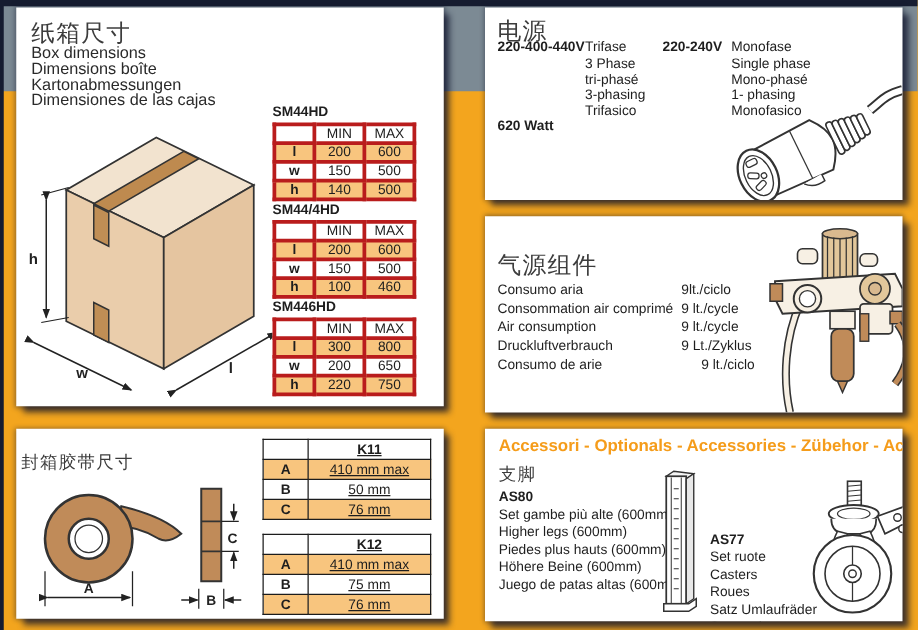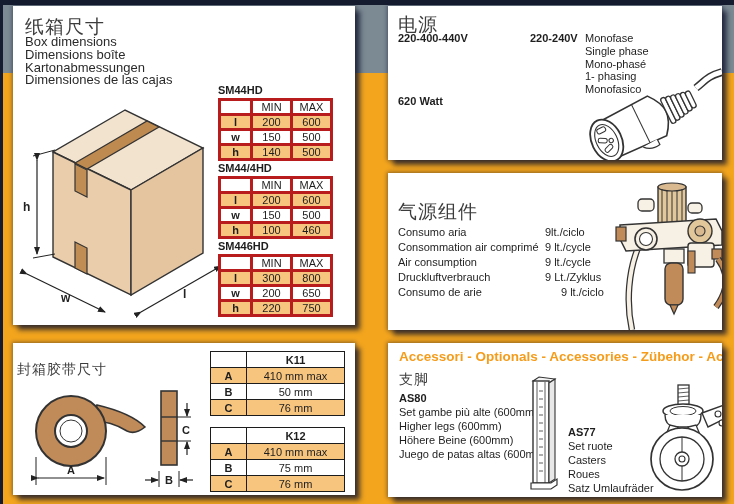--- a/index.html
+++ b/index.html
@@ -28,21 +28,21 @@
   .spec-table { border-collapse:collapse; background:#fff; }
   .spec-table td { border:3px solid #b91c1c; font-size:11px; text-align:center; padding:0; height:15px; }
   .spec-table .lab { font-weight:bold; width:32px; }
   .spec-table .v { width:40px; }
   .hl td { background:#f8c57e; }
   .tbl-name { font-size:11px; font-weight:bold; margin-bottom:2px; }
 
   .k-table { border-collapse:collapse; background:#fff; }
   .k-table td { border:1px solid #1c1c1c; font-size:11px; text-align:center; padding:0; height:16px; }
   .k-table .lab { font-weight:bold; width:36px; }
-  .k-table .v { width:98px; }
+  .k-table .v { width:98px;text-decoration:underline; }
 
   .acc-header { font-size:13.5px; font-weight:bold; color:#f59c1a; white-space:nowrap; }
   svg text { font-family:"Liberation Sans", sans-serif; }
 </style>
 </head>
 <body>
 
 <div id="canvas">
   <div class="gray-band"></div>
   <div class="edge-left"></div>
@@ -251,20 +251,27 @@
             </tr>
       </tbody>
         </table>
     </div>
   </div>
 
   <div class="panel" id="panel-power">
     <div class="abs zh-title" style="left:10px; top:6px;">电源</div>
 
     <div class="abs t11 b" style="left:10px; top:26px;text-align:center;">220-400-440V</div>
+    <div class="abs" style="left:80px; top:26px;">
+      <div class="t11">Trifase</div>
+      <div class="t11">3 Phase</div>
+      <div class="t11">tri-phasé</div>
+      <div class="t11">3-phasing</div>
+      <div class="t11">Trifasico</div>
+    </div>
     <div class="abs t11 b" style="left:142px; top:26px;">220-240V</div>
     <div class="abs" style="left:197px; top:26px;">
       <div class="t11">Monofase</div>
       <div class="t11">Single phase</div>
       <div class="t11">Mono-phasé</div>
       <div class="t11">1- phasing</div>
       <div class="t11">Monofasico</div>
     </div>
 
     <div class="abs t11 b" style="left:10px; top:89px;">620 Watt</div>
@@ -354,20 +361,21 @@
   </div>
 
   <div class="panel" id="panel-acc">
     <div class="abs acc-header" style="left:11px; top:6px;">Accessori - Optionals - Accessories - Zübehor - Accessorios</div>
     <div class="abs zh-small" style="left:11px; top:28px;">支脚</div>
 
     <div class="abs" style="left:11px; top:48px;">
       <div class="t11 b" style="line-height:14px;">AS80</div>
       <div class="t11" style="line-height:14px;">Set gambe più alte (600mm)</div>
       <div class="t11" style="line-height:14px;">Higher legs (600mm)</div>
+      <div class="t11" style="line-height:14px;">Piedes plus hauts (600mm)</div>
       <div class="t11" style="line-height:14px;">Höhere Beine (600mm)</div>
       <div class="t11" style="line-height:14px;">Juego de patas altas (600mm)</div>
     </div>
 
     <svg class="abs" style="left:137px; top:32px;" width="38" height="118" viewBox="0 0 38 118">
       <polygon points="8,6 14,2 30,4 24,8" fill="#f4f4f4" stroke="#333" stroke-width="1.1"></polygon>
       <rect x="8" y="6" width="16" height="102" fill="#ffffff" stroke="#333" stroke-width="1.4"></rect>
       <polygon points="24,8 30,4 30,104 24,108" fill="#e8e8e8" stroke="#333" stroke-width="1.1"></polygon>
       <line x1="12" y1="7" x2="12" y2="108" stroke="#333" stroke-width="0.8"></line>
       <line x1="20" y1="7" x2="20" y2="108" stroke="#333" stroke-width="0.8"></line>

